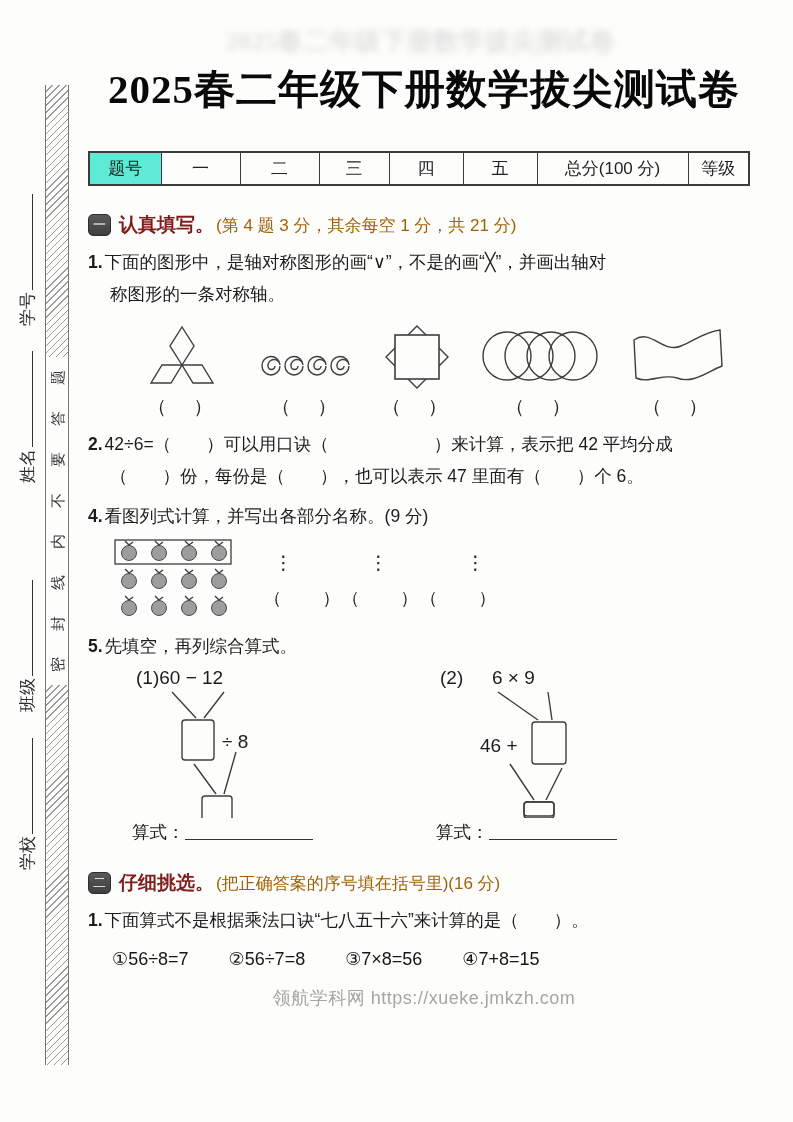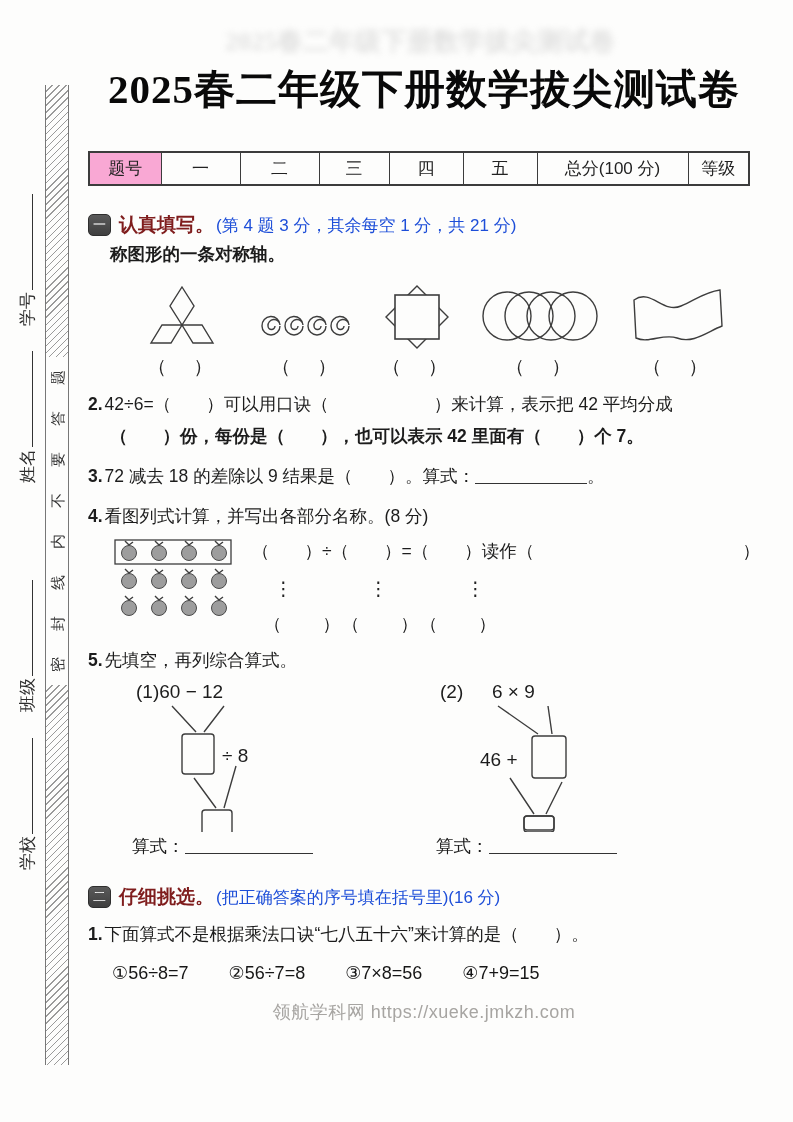--- a/index.html
+++ b/index.html
@@ -39,33 +39,33 @@
     font-weight:900;font-size:41px;line-height:1.15;color:#090909;letter-spacing:1px;white-space:nowrap;
   }
   .subtitle{
     text-align:center;font-family:"Liberation Serif","DejaVu Serif",serif;
     font-size:29px;margin-top:6px;color:#101010;letter-spacing:2px;
   }
   
   table.score{border-collapse:collapse;margin-top:38px;width:660px;table-layout:fixed;}
   table.score td{border:1.4px solid #3c3c3c;height:31px;text-align:center;font-size:17px;color:#222;padding:0;}
   table.score{border:2px solid #3c3c3c;}
-  td.shade{background:#f9a8d4;}
+  td.shade{background:#5eead4;}
   
   .sec{display:flex;align-items:center;margin-top:26px;}
   .sec .badge{
     width:23px;height:22px;border-radius:5px;background:linear-gradient(#5a5a5a,#3f3f3f);
     color:#fff;font-size:13px;display:flex;align-items:center;justify-content:center;
     flex:none;margin-right:8px;border:1px solid #2e2e2e;box-sizing:border-box;
   }
   .sec .stitle{font-size:19px;font-weight:700;color:#7f1d1d;}
-  .sec .snote{font-size:17px;color:#1d4ed8;margin-left:2px;}
+  .sec .snote{font-size:17px;color:#a16207;margin-left:2px;}
   .qline{font-size:17.5px;line-height:32px;margin-top:8px;color:#1c1c1c;}
   .qnum{font-weight:700;margin-right:2px;}
-  .indent{padding-left:22px;font-weight:bold;}
+  .indent{padding-left:22px;}
   .blank{display:inline-block;border-bottom:1.3px solid #333;height:16px;vertical-align:-2px;}
   
   .shapes{display:flex;align-items:flex-end;margin:14px 0 4px 46px;gap:30px;}
   .shape{display:flex;flex-direction:column;align-items:center;}
   .shape svg{display:block;}
   .shape .br{font-size:19px;color:#222;margin-top:4px;letter-spacing:4px;white-space:nowrap;}
   
   .q4wrap{display:flex;margin-top:6px;margin-left:24px;}
   .q4right{flex:1;margin-left:12px;}
   .q4expr{display:flex;font-size:17.5px;line-height:26px;white-space:nowrap;}
@@ -138,20 +138,21 @@
     </tr>
   </tbody>
     </table>
 
   <div class="sec">
     <div class="badge">一</div>
     <span class="stitle">认真填写。</span>
     <span class="snote">(第 4 题 3 分，其余每空 1 分，共 21 分)</span>
   </div>
 
+  <div class="qline"><b class="qnum">1.</b><span>下面的图形中，是轴对称图形的画“∨”，不是的画“╳”，并画出轴对</span></div>
   <div class="qline indent" style="margin-top:0;"><span>称图形的一条对称轴。</span></div>
 
   <div class="shapes">
     <div class="shape">
       <svg width="96" height="66" viewBox="0 0 96 66">
         <polygon class="ln" points="48,3 60,22 48,41 36,22"></polygon>
         <polygon class="ln" points="48,41 28,41 17,59 37,59"></polygon>
         <polygon class="ln" points="48,41 68,41 79,59 59,59"></polygon>
       </svg>
       <div class="br">（　）</div>
@@ -187,25 +188,24 @@
     </div>
     <div class="shape">
       <svg width="96" height="66" viewBox="0 0 96 66">
         <path class="ln" d="M5 16 C 22 4, 34 30, 52 22 C 66 16, 76 8, 91 6 L 93 42 C 78 48, 64 60, 48 54 C 34 49, 20 60, 7 54 Z"></path>
       </svg>
       <div class="br">（　）</div>
     </div>
   </div>
 
   <div class="qline"><b class="qnum">2.</b><span>42÷6=（　　）可以用口诀（　　　　　　）来计算，表示把 42 平均分成</span></div>
-  <div class="qline indent" style="margin-top:0;"><span>（　　）份，每份是（　　），也可以表示 42 里面有（　　）个 7。</span></div>
-
-  <div class="qline"><b class="qnum">3.</b><span>72 减去 18 的差除以 9 结果是（　　）。算式：</span><span class="blank" style="width:112px;"></span><span>。</span></div>
-
-  <div class="qline"><b class="qnum">4.</b><span>看图列式计算，并写出各部分名称。(8 分)</span></div>
+  <div class="qline indent" style="margin-top:0;"><span>（　　）份，每份是（　　），也可以表示 47 里面有（　　）个 6。</span></div>
+
+
+  <div class="qline"><b class="qnum">4.</b><span>看图列式计算，并写出各部分名称。(9 分)</span></div>
   <div class="q4wrap">
     <svg width="128" height="84" viewBox="0 0 128 84">
       <rect x="3" y="2" width="116" height="24" fill="none" stroke="#3d3d3d" stroke-width="1.3"></rect>
       <g>
         <g fill="#9d9d9d" stroke="#4a4a4a" stroke-width="1">
           <circle cx="17" cy="15" r="7.5"></circle>
             <circle cx="47" cy="15" r="7.5"></circle>
             <circle cx="77" cy="15" r="7.5"></circle>
             <circle cx="107" cy="15" r="7.5"></circle>
           <circle cx="17" cy="43" r="7.5"></circle>
@@ -218,25 +218,20 @@
             <circle cx="107" cy="70" r="7.5"></circle>
         </g>
         <g class="ln" stroke-width="1.1">
           <path d="M17 7 l-4 -4 M17 7 l4 -3 M47 7 l-4 -4 M47 7 l4 -3 M77 7 l-4 -4 M77 7 l4 -3 M107 7 l-4 -4 M107 7 l4 -3"></path>
           <path d="M17 35 l-4 -4 M17 35 l4 -3 M47 35 l-4 -4 M47 35 l4 -3 M77 35 l-4 -4 M77 35 l4 -3 M107 35 l-4 -4 M107 35 l4 -3"></path>
           <path d="M17 62 l-4 -4 M17 62 l4 -3 M47 62 l-4 -4 M47 62 l4 -3 M77 62 l-4 -4 M77 62 l4 -3 M107 62 l-4 -4 M107 62 l4 -3"></path>
         </g>
       </g>
     </svg>
     <div class="q4right">
-      <div class="q4expr">
-        <span>（　　）÷（　　）=（　　）读作（</span>
-        <span class="sp"></span>
-        <span>）</span>
-      </div>
       <div class="dotsrow">
         <span style="margin-left:22px;">⋮</span>
         <span style="margin-left:76px;">⋮</span>
         <span style="margin-left:78px;">⋮</span>
       </div>
       <div class="q4bottom">（　　）（　　）（　　）</div>
     </div>
   </div>
 
   <div class="qline"><b class="qnum">5.</b><span>先填空，再列综合算式。</span></div>
@@ -271,17 +266,17 @@
     <div class="badge">二</div>
     <span class="stitle">仔细挑选。</span>
     <span class="snote">(把正确答案的序号填在括号里)(16 分)</span>
   </div>
 
   <div class="qline"><b class="qnum">1.</b><span>下面算式不是根据乘法口诀“七八五十六”来计算的是（　　）。</span></div>
   <div class="opts">
     <span>①56÷8=7</span>
     <span>②56÷7=8</span>
     <span>③7×8=56</span>
-    <span>④7+9=15</span>
+    <span>④7+8=15</span>
   </div>
 
   <div class="footer">领航学科网 https://xueke.jmkzh.com</div>
 </div>
 
 </body></html>

